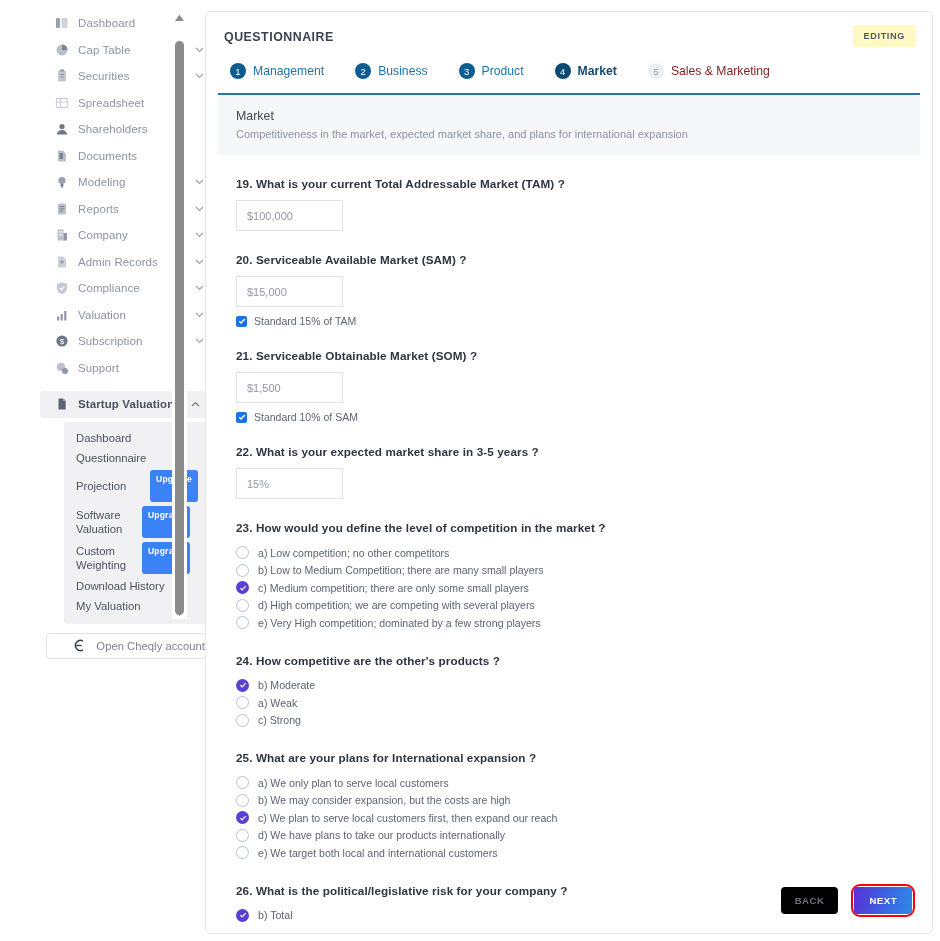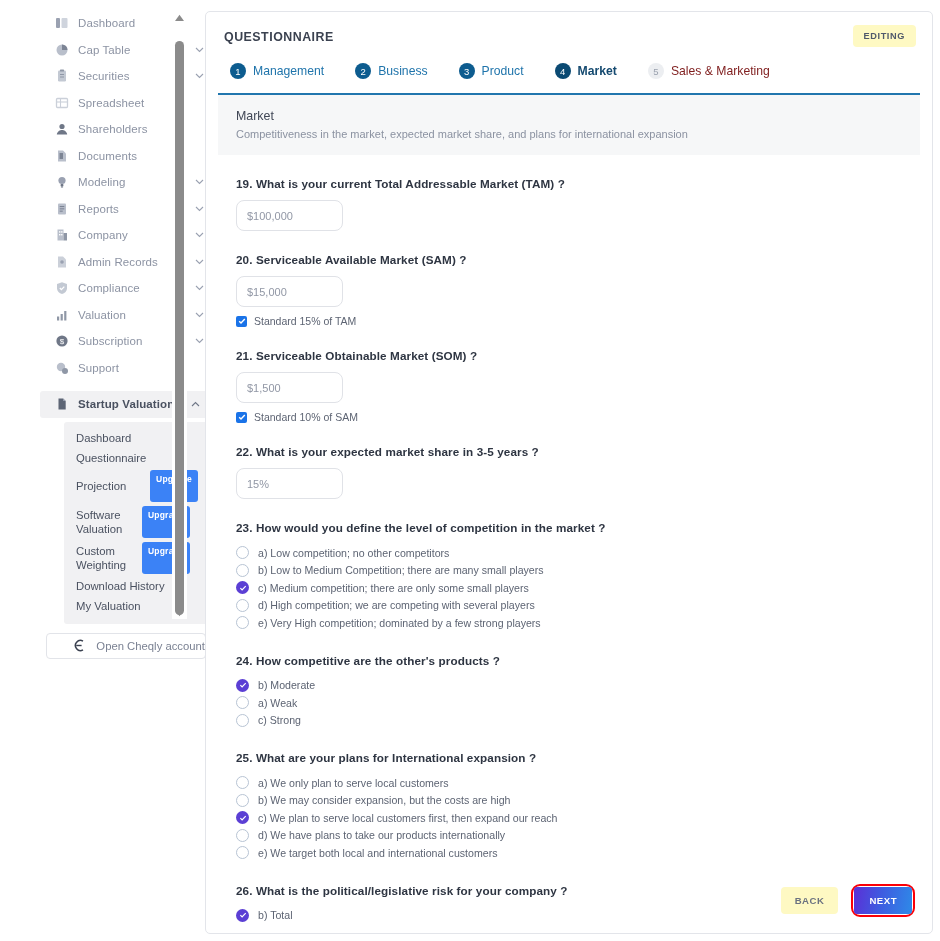--- a/index.html
+++ b/index.html
@@ -195,21 +195,21 @@
   .q-label {
     font-size: 11.7px;
     font-weight: bold;
     color: #2e3542;
     margin-bottom: 10px;
     letter-spacing: 0.1px;
   }
   .q-input {
     width: 107px; height: 31px;
     border: 1px solid #e0e2e7;
-    border-radius: 8px;
+    border-radius: 0;
     background: #ffffff;
     color: #9197a5;
     font-size: 11px;
     font-family: "Liberation Sans", sans-serif;
     padding: 8px 10px;
     outline: none;
   }
   .cb-row {
     display: flex; align-items: center;
     margin-top: 8px;
@@ -243,21 +243,21 @@
     display: flex; align-items: center; justify-content: center;
   }
   .opt-label { font-size: 10.6px; color: #5d6473; }
 
   #footer {
     position: absolute;
     right: 17px; bottom: 16px;
     display: flex; align-items: center;
   }
   #back-btn {
-    background: #fef9c3;
+    background: #000000;
     color: #6b7280;
     font-size: 9.6px;
     font-weight: bold;
     letter-spacing: 0.5px;
     border: none;
     border-radius: 4px;
     padding: 8px 14px;
     font-family: "Liberation Sans", sans-serif;
     cursor: pointer;
   }

